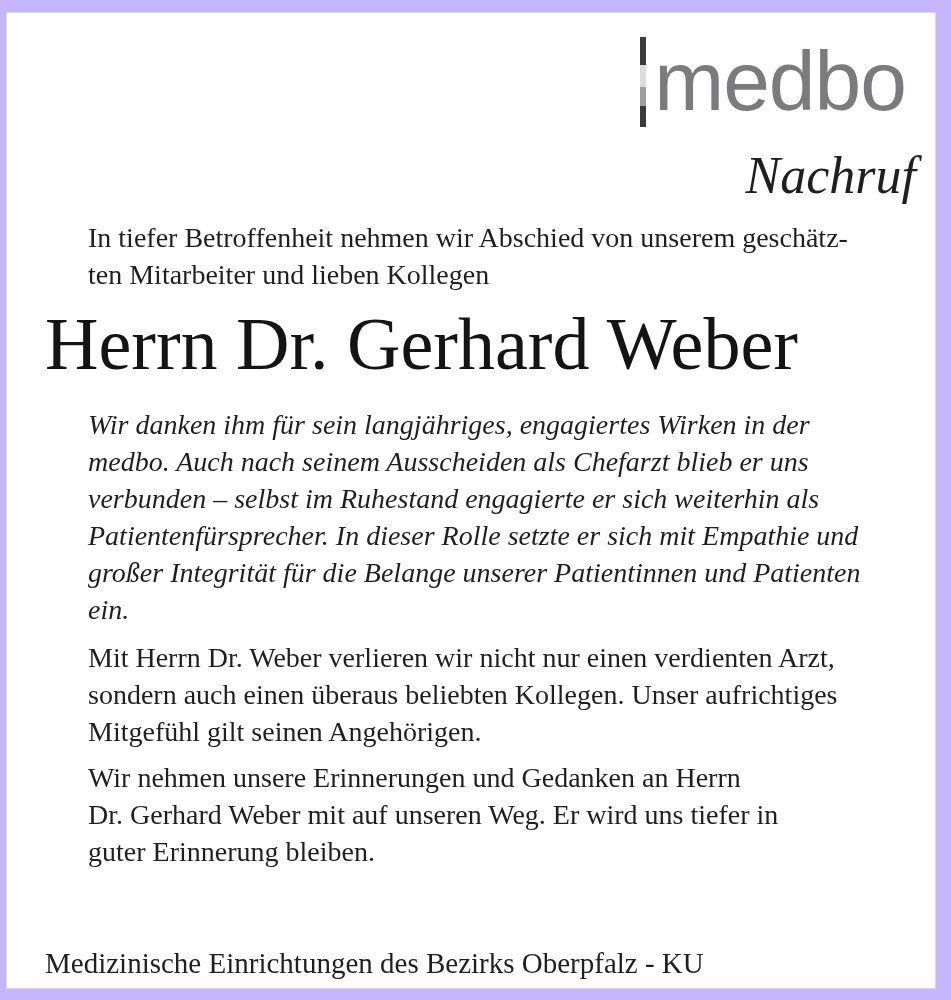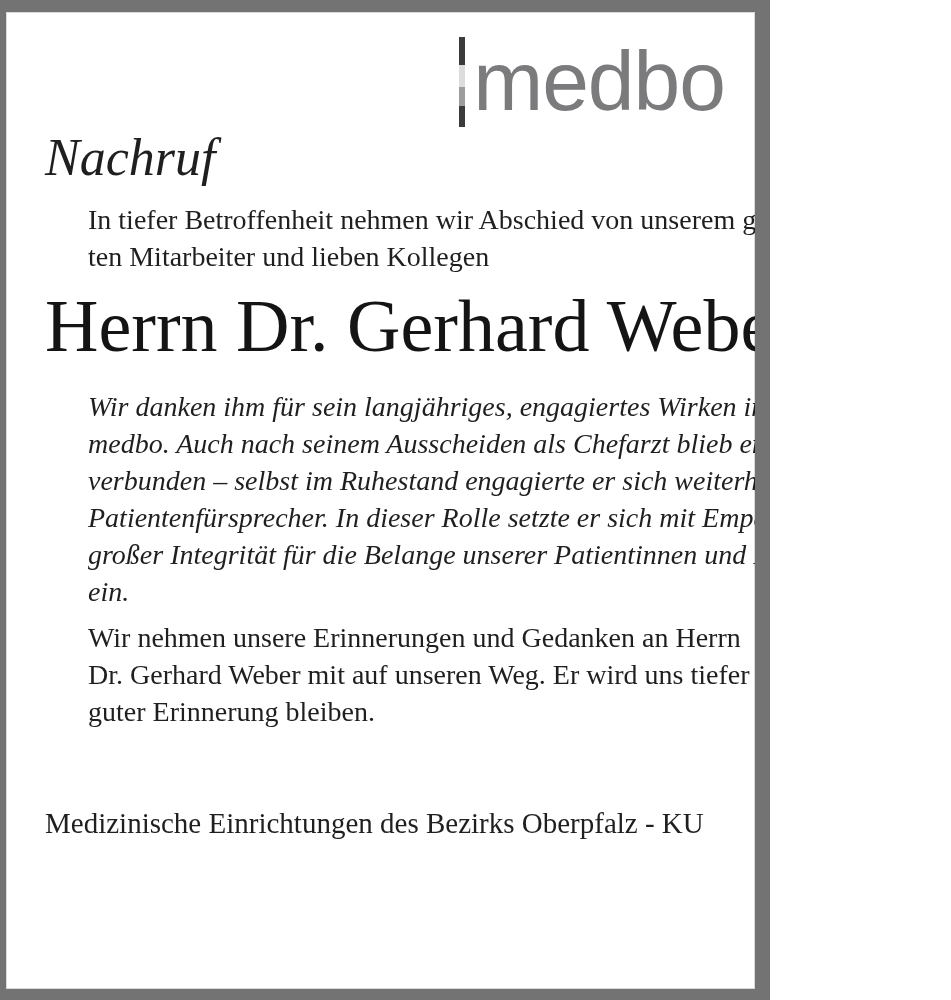--- a/index.html
+++ b/index.html
@@ -1,20 +1,20 @@
 <!DOCTYPE html>
 <html><head>
 <meta charset="utf-8">
 <style>
   html, body { margin: 0; padding: 0; background: #ffffff; }
   .frame {
     position: relative;
-    width: 770px;
+    width: 951px;
     height: 1000px;
-    background: #737373;
+    background: #c4b5fd;
     box-sizing: border-box;
     font-family: "Liberation Serif", serif;
   }
   .paper {
     position: absolute;
     left: 6px;
     top: 12px;
     right: 15px;
     bottom: 11px;
     background: #ffffff;
@@ -46,22 +46,22 @@
   }
   .logo-text {
     font-family: "Liberation Sans", sans-serif;
     font-size: 84px;
     line-height: 88px;
     color: #7b7b7d;
     letter-spacing: -1px;
   }
   
   .title {
-    margin-top: 2px;
-    text-align: left;
+    margin-top: 20px;
+    text-align: right;
     font-style: italic;
     font-size: 52px;
     line-height: 58px;
     color: #1f1f1f;
   }
   
   .para {
     white-space: pre;
     font-size: 28px;
     line-height: 37px;
@@ -106,20 +106,23 @@
 
       <div class="name">Herrn Dr. Gerhard Weber</div>
 
       <div class="para p2">Wir danken ihm für sein langjähriges, engagiertes Wirken in der
 medbo. Auch nach seinem Ausscheiden als Chefarzt blieb er uns
 verbunden – selbst im Ruhestand engagierte er sich weiterhin als
 Patientenfürsprecher. In dieser Rolle setzte er sich mit Empathie und
 großer Integrität für die Belange unserer Patientinnen und Patienten
 ein.</div>
 
+      <div class="para p3">Mit Herrn Dr. Weber verlieren wir nicht nur einen verdienten Arzt,
+sondern auch einen überaus beliebten Kollegen. Unser aufrichtiges
+Mitgefühl gilt seinen Angehörigen.</div>
 
       <div class="para p4">Wir nehmen unsere Erinnerungen und Gedanken an Herrn
 Dr. Gerhard Weber mit auf unseren Weg. Er wird uns tiefer in
 guter Erinnerung bleiben.</div>
 
       <div class="signature">
         <div class="sig-org">Medizinische Einrichtungen des Bezirks Oberpfalz - KU</div>
         
         
       </div>

